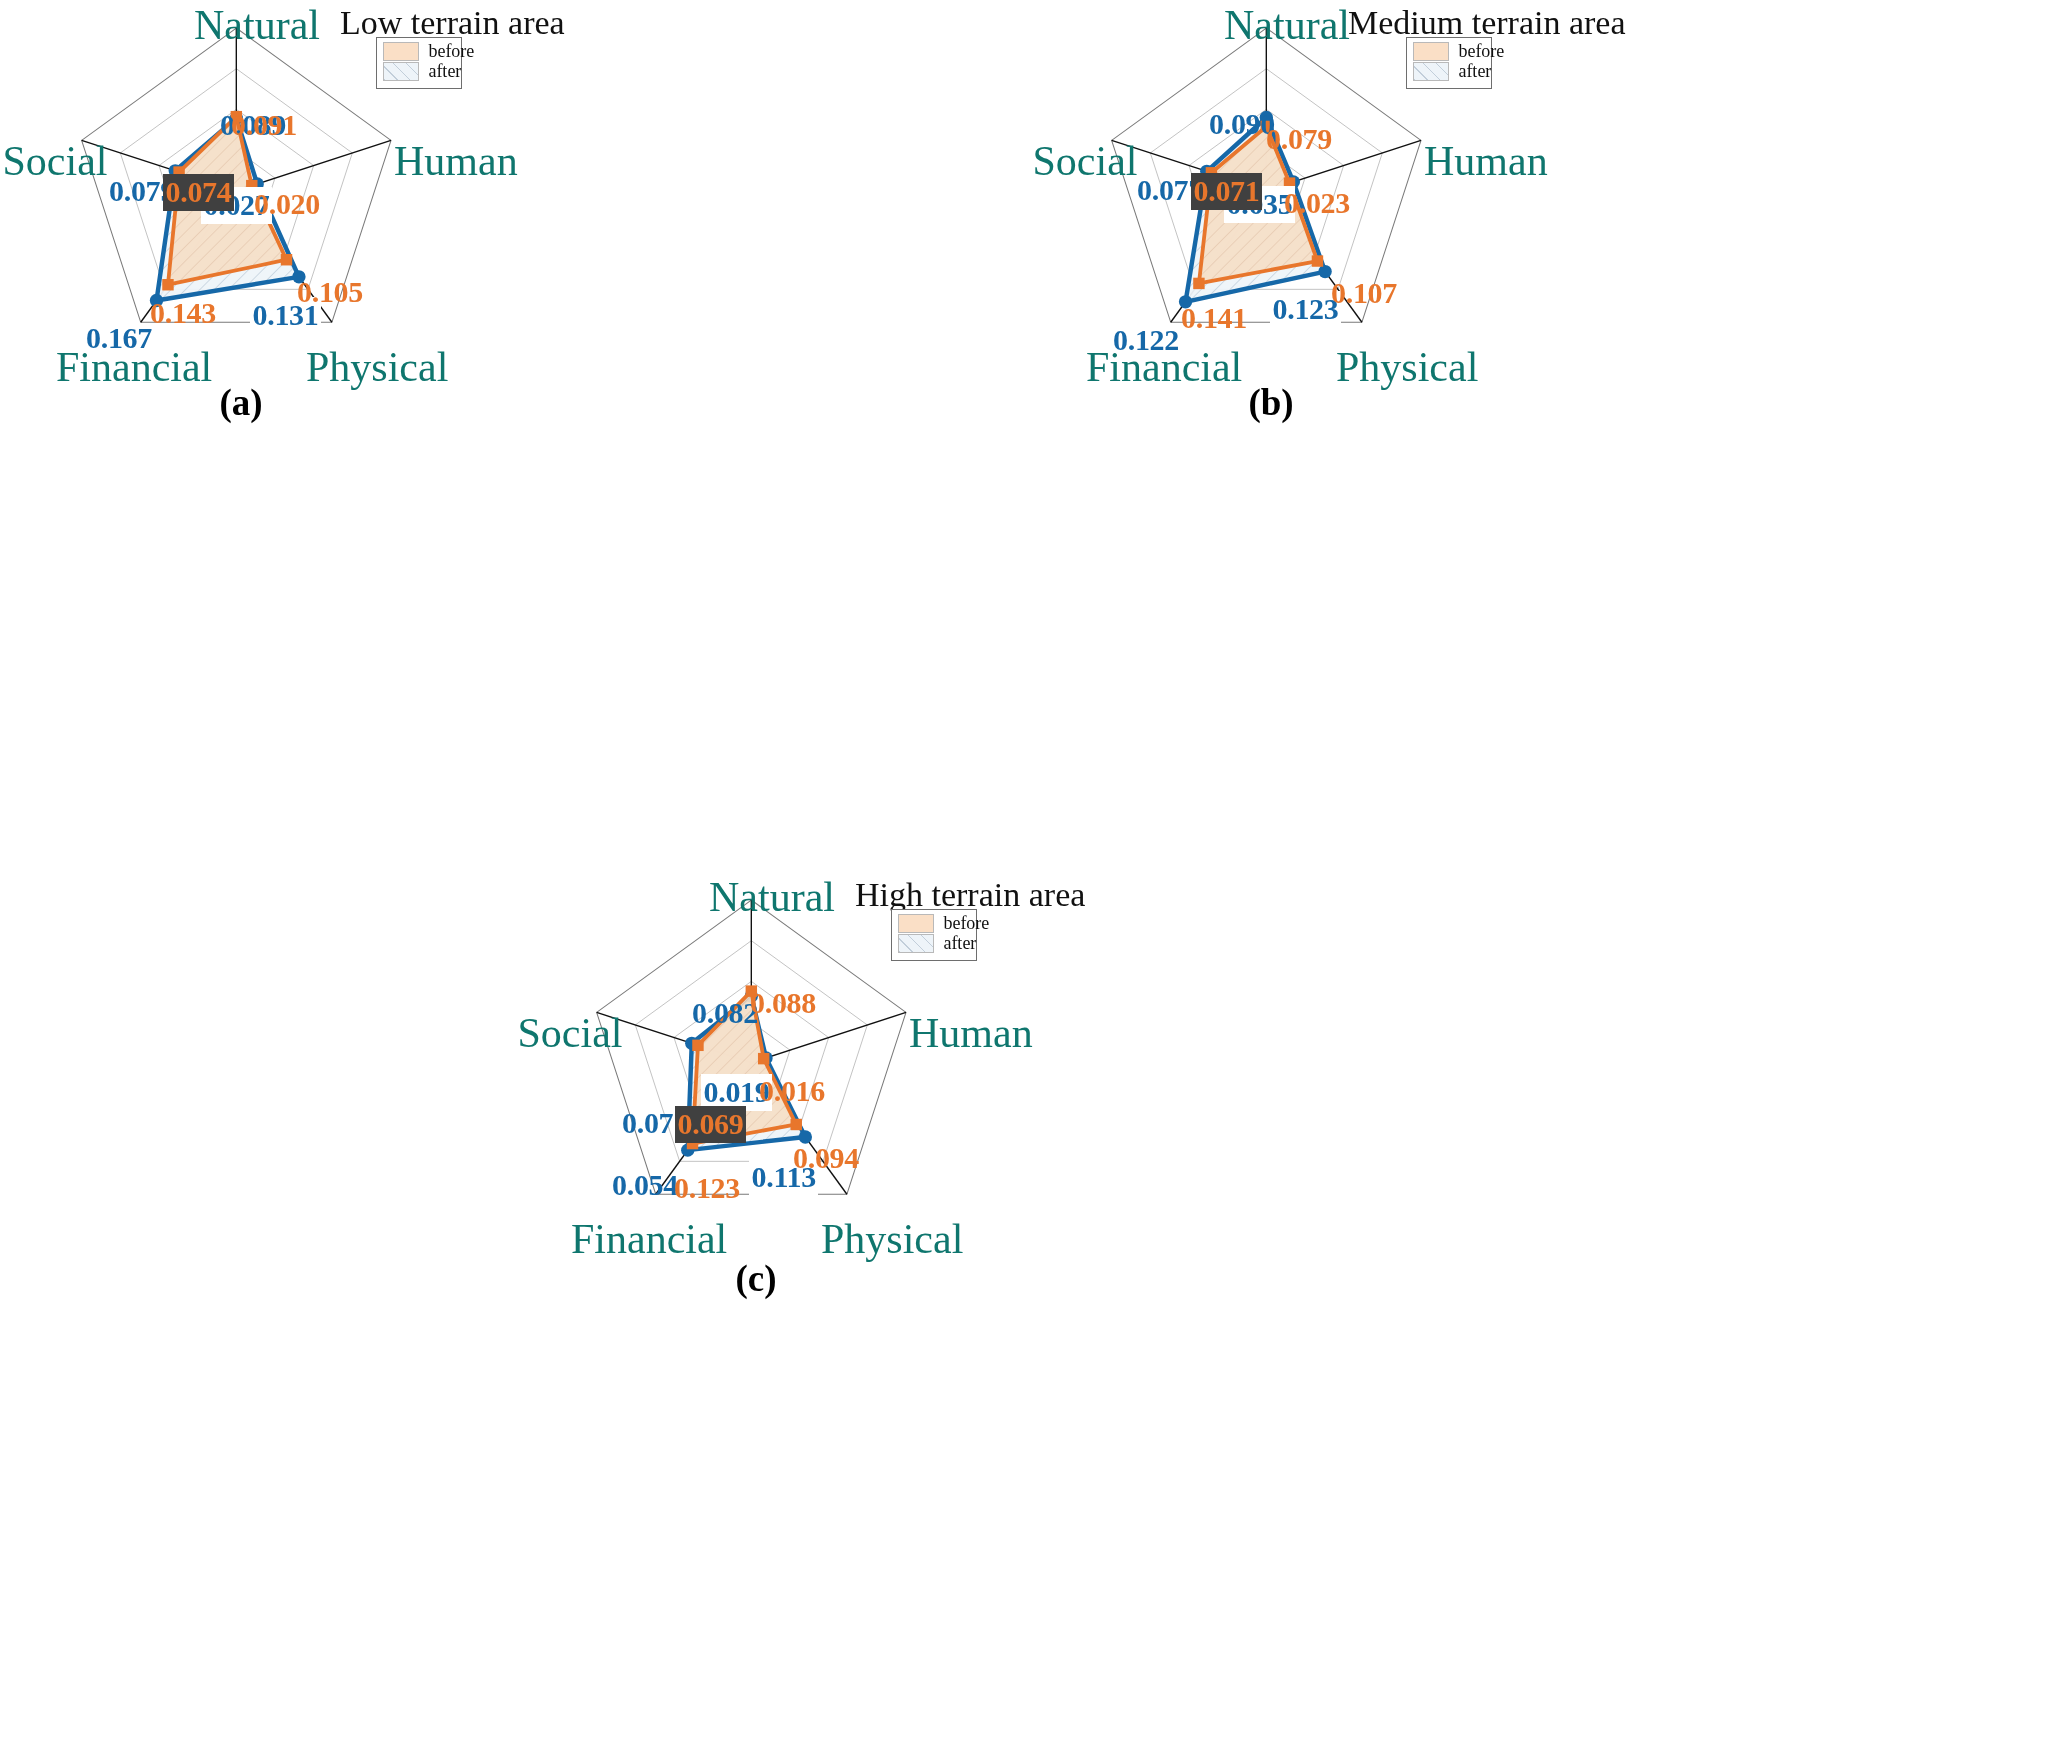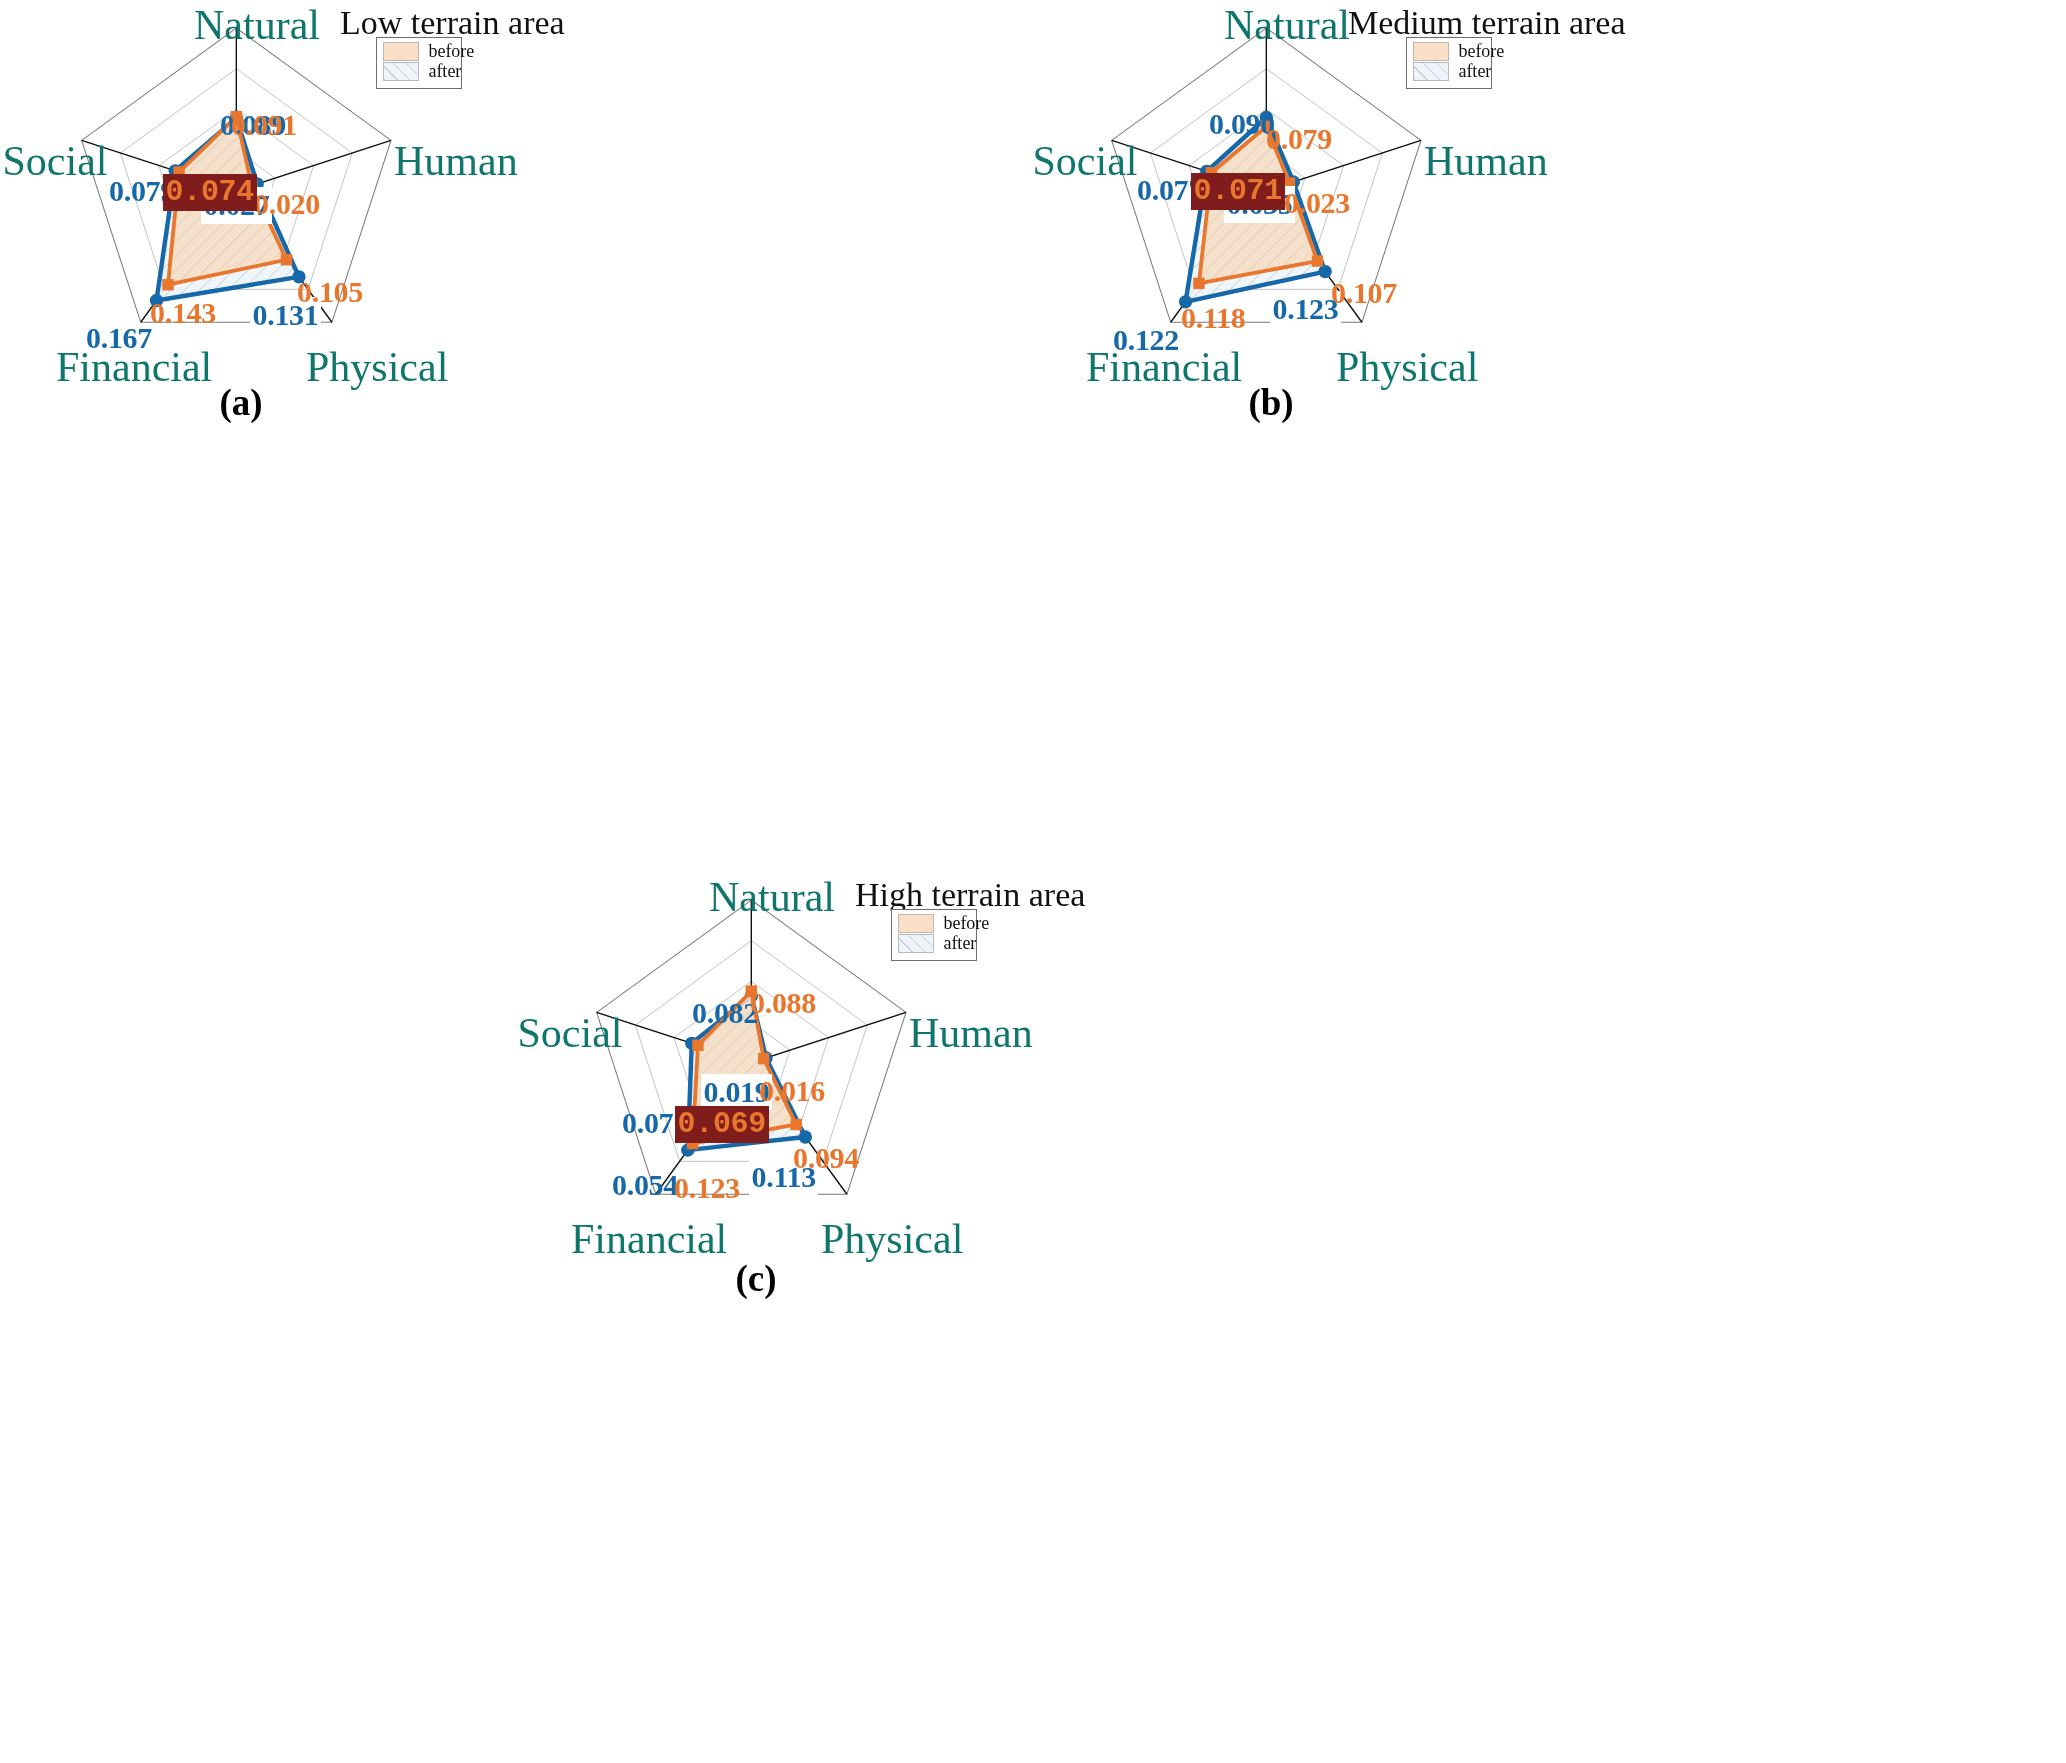--- a/index.html
+++ b/index.html
@@ -52,21 +52,21 @@
   }
 
   
   .vlabel{
     position:absolute;font-size:30px;font-weight:bold;white-space:nowrap;
     font-family:"Liberation Serif","DejaVu Serif",serif;
     letter-spacing:-0.3px;
   }
   .v-after{color:#1668a8;}
   .v-before{color:#e8762c;}
-  .v-boxed-after{background:#7f1d1d;padding:1.3px 2.5px;font-family:Liberation Mono, monospace;}
+  .v-boxed-after{background:#404040;padding:1.3px 2.5px;}
   .v-boxed-white{background:#ffffff;padding:1.3px 2.5px;}
 </style>
 </head>
 <body>
 
 <div class="panel" style="left:0px;top:0px;width:991px;height:826px;">
   <svg class="panel-svg" id="svg-a" width="991" height="826" viewBox="0 0 1560 1300">
       <defs>
         <pattern id="svg-a-hatch-after" width="16" height="16" patternUnits="userSpaceOnUse" patternTransform="rotate(45)">
           <rect width="16" height="16" fill="#eef4f9"></rect>
@@ -212,21 +212,21 @@
   <div class="vlabel v-after" style="left:179px;top:107px;">0.090</div>
   <div class="vlabel v-before" style="left:236px;top:122px;">0.079</div>
 
   <div class="vlabel v-after v-boxed-white" style="left:194px;top:186px;">0.035</div>
   <div class="vlabel v-before" style="left:254px;top:186px;">0.023</div>
 
   <div class="vlabel v-after v-boxed-white" style="left:240px;top:291px;">0.123</div>
   <div class="vlabel v-before" style="left:301px;top:276px;">0.107</div>
 
   <div class="vlabel v-after" style="left:83px;top:323px;">0.122</div>
-  <div class="vlabel v-before" style="left:151px;top:301px;">0.118</div>
+  <div class="vlabel v-before" style="left:151px;top:301px;">0.141</div>
 
   <div class="vlabel v-after" style="left:107px;top:173px;">0.077</div>
   <div class="vlabel v-before v-boxed-after" style="left:161px;top:173px;">0.071</div>
 
   <div class="subcap" style="left:203px;top:381px;width:76px;">(b)</div>
 </div>
 
 <div class="panel" style="left:515px;top:872px;width:991px;height:839px;">
   <svg class="panel-svg" id="svg-c" width="991" height="826" viewBox="0 0 1560 1300">
       <defs>

